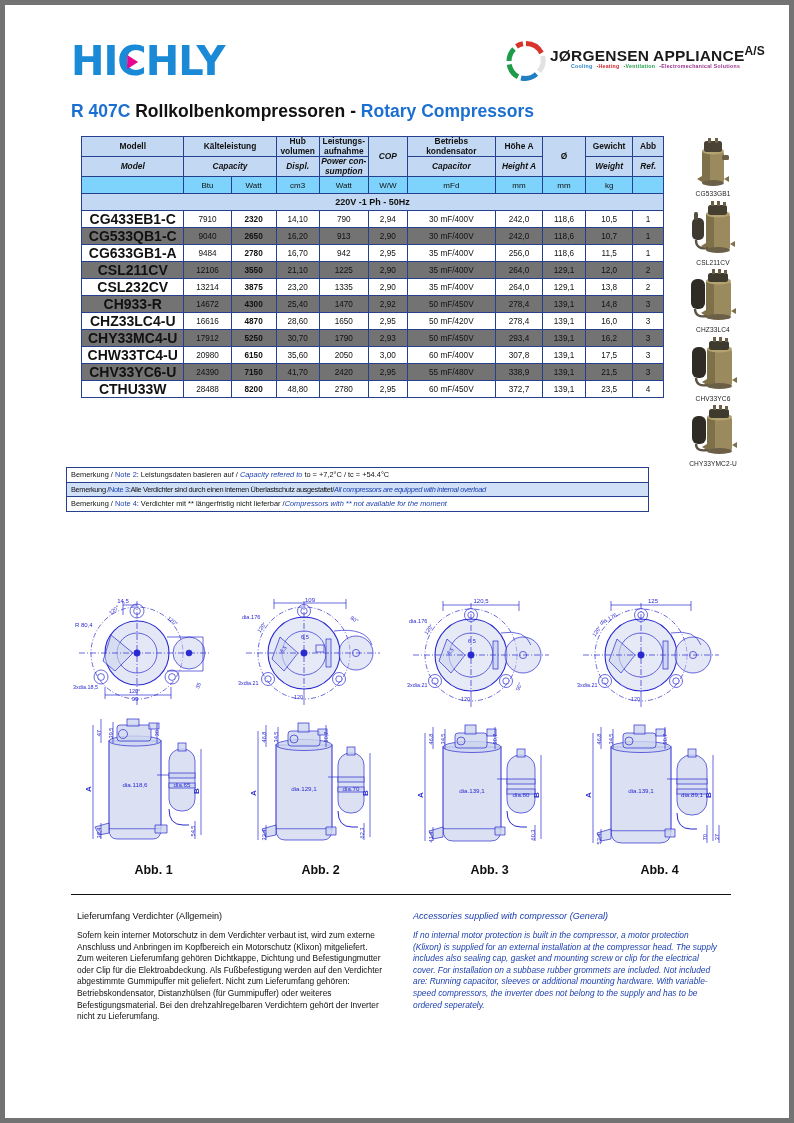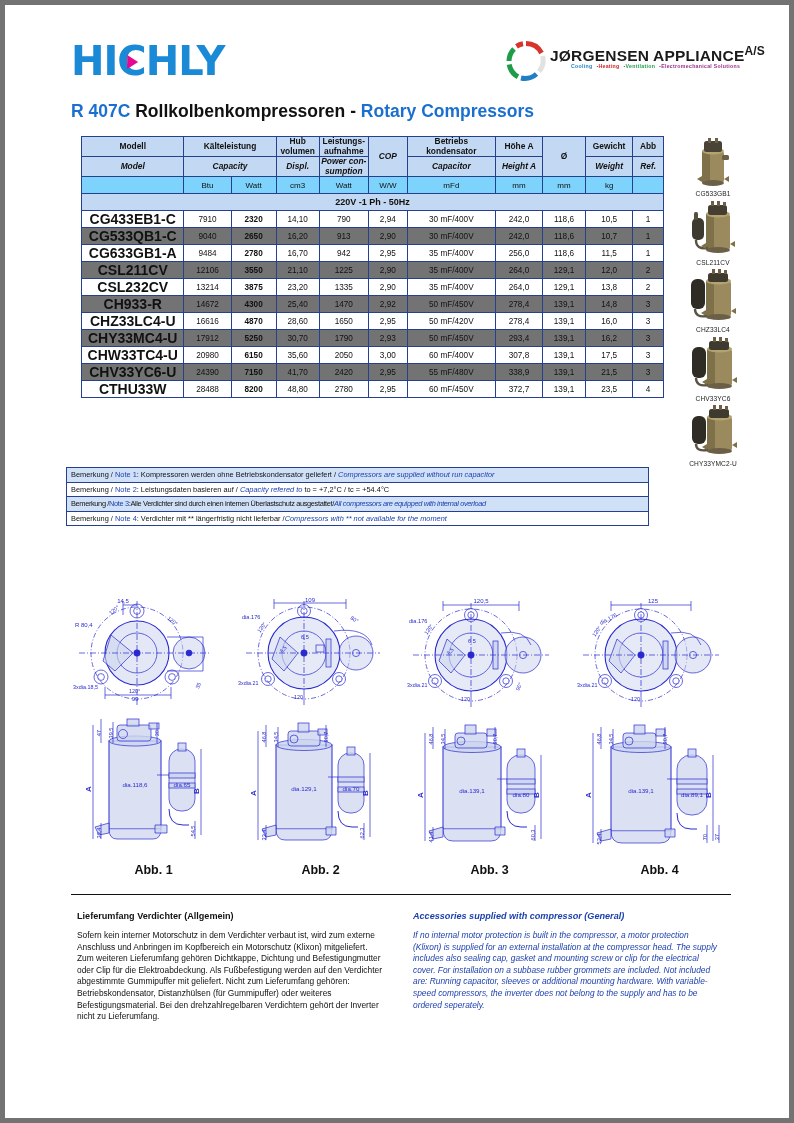--- a/index.html
+++ b/index.html
@@ -145,21 +145,21 @@
   .dwg svg{position:absolute;left:0;top:0;}
 
   
   .rule{position:absolute;left:66px;top:889px;width:660px;border-top:1px solid #111;}
 
   
   .btm{position:absolute;top:906px;width:305px;}
   .btm.left{left:72px;}
   .btm.right{left:408px;}
   .btm h4{
-    margin:0 0 9px 0;font-size:9.1px;font-weight:bold;color:#111;
+    margin:0 0 9px 0;font-size:9.1px;font-weight:normal;color:#111;
   }
   .btm h4.en{color:#1b3fae;font-style:italic;}
   .btm p{
     margin:0;font-size:8.4px;line-height:11.6px;color:#111;text-align:left;
   }
   .btm p.en{color:#1b3fae;font-style:italic;}
 </style>
 </head>
 <body>
 
@@ -406,23 +406,20 @@
           <td>4</td>
         </tr>
       </tbody>
     </table>
   </div>
 
   <div class="notes">
     <table class="notes-t">
       <tbody>
         <tr>
-          <td class="nz"><span class="note-lbl">Bemerkung / </span><span class="note-num">Note 1</span><span class="note-lbl">: Kompressoren werden ohne Betriebskondensator geliefert / </span><span class="note-en">Compressors are supplied without run capacitor</span></td>
-        </tr>
-        <tr>
           <td class="np"><span class="note-lbl">Bemerkung / </span><span class="note-num">Note 2</span><span class="note-lbl">: Leistungsdaten basieren auf / </span><span class="note-en">Capacity refered to</span><span class="note-lbl"> to = +7,2°C / tc = +54.4°C</span></td>
         </tr>
         <tr>
           <td class="nz note-tight"><span class="note-lbl">Bemerkung /</span><span class="note-num">Note 3</span><span class="note-lbl">:Alle Verdichter sind durch einen internen Überlastschutz ausgestattet/</span><span class="note-en">All compressors are equipped with internal overload</span></td>
         </tr>
         <tr>
           <td class="np"><span class="note-lbl">Bemerkung / </span><span class="note-num">Note 4</span><span class="note-lbl">: Verdichter mit ** längerfristig nicht lieferbar /</span><span class="note-en">Compressors with ** not available for the moment</span></td>
         </tr>
       </tbody>
     </table>

